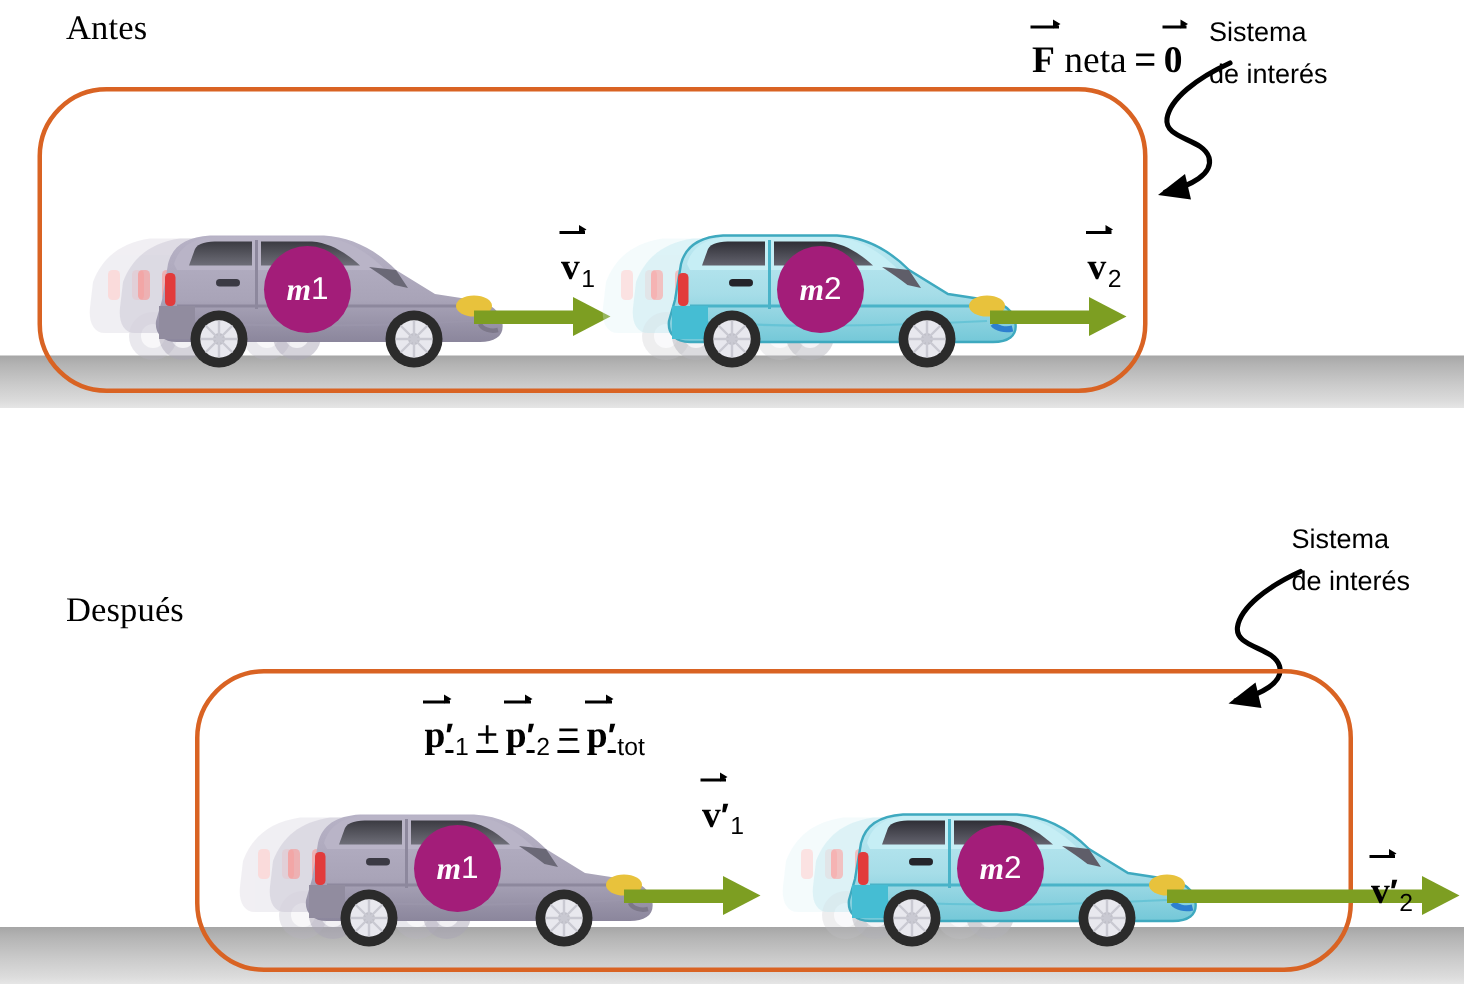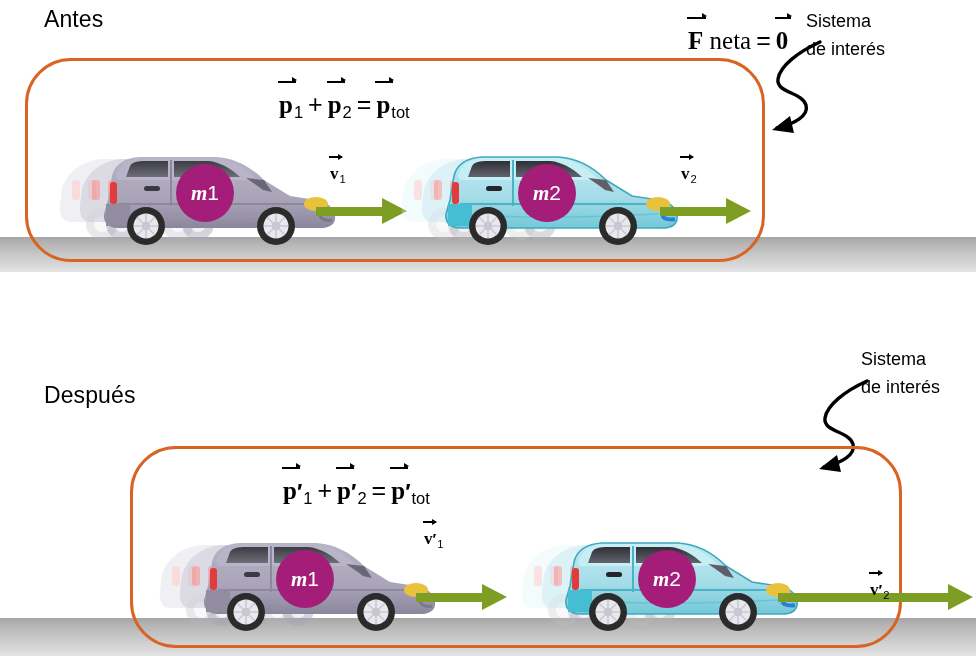--- a/index.html
+++ b/index.html
@@ -10,34 +10,34 @@
   }
   .stage{position:absolute;inset:0;}
 
   
   .road{position:absolute;left:0;width:976px;
         background:linear-gradient(to bottom,#a6a6a6 0%,#b4b4b4 18%,#cccccc 58%,#dcdcdc 88%,#e6e6e6 100%);}
   .road-top{top:237px;height:35px;}
   .road-bottom{top:618px;height:38px;}
 
   
-  .section-label{position:absolute;font-size:23px;letter-spacing:.1px;white-space:nowrap;}
+  .section-label{position:absolute;font-size:23px;letter-spacing:.1px;white-space:nowrap;font-family:Liberation Serif, serif;}
   .lbl-antes{left:44px;top:6px;}
-  .lbl-despues{left:44px;top:382px;}
+  .lbl-despues{left:44px;top:394px;}
 
   
   .callout{position:absolute;font-size:18px;line-height:28px;white-space:nowrap;}
   .callout-top{left:806px;top:7px;}
   .callout-bottom{left:861px;top:345px;}
 
   
   .eq{position:absolute;white-space:nowrap;font-size:25px;line-height:1;}
   .eq-force{left:688px;top:28px;}
   .eq-p-top{left:279px;top:92px;}
-  .eq-p-bottom{left:283px;top:478px;}
+  .eq-p-bottom{left:283px;top:478px;text-decoration:underline;}
 
   .vec{position:relative;display:inline-block;font-weight:bold;
        font-family:"Liberation Serif","DejaVu Serif",serif;font-style:normal;}
   .vec::before{content:"";position:absolute;left:-1px;right:-3px;top:-0.46em;height:0;
        border-top:2.2px solid #000;}
   .vec::after{content:"";position:absolute;right:-4px;top:-0.60em;
        border-left:5px solid #000;border-top:3.2px solid transparent;
        border-bottom:3.2px solid transparent;}
   .sub{font-size:.66em;vertical-align:-0.33em;font-weight:normal;
        font-family:"Liberation Sans","DejaVu Sans",sans-serif;padding-left:1px;}
@@ -57,21 +57,21 @@
   .squig-bottom{left:805px;top:375px;}
 
   
   .varrow{position:absolute;height:0;}
   .varrow .shaft{position:absolute;left:0;top:0;height:9px;background:#7d9e22;}
   .varrow .head{position:absolute;top:-9px;width:0;height:0;
         border-left:25px solid #7d9e22;border-top:13.5px solid transparent;
         border-bottom:13.5px solid transparent;}
 
   
-  .vlabel{position:absolute;font-size:17px;white-space:nowrap;}
+  .vlabel{position:absolute;font-size:25px;white-space:nowrap;margin-left:44px;}
 
   
   .car{position:absolute;}
   .badge{position:absolute;border-radius:50%;background:#a31d79;
          display:flex;align-items:center;justify-content:center;
          color:#fff;font-size:21px;font-style:italic;font-weight:bold;
          font-family:"Liberation Serif","DejaVu Serif",serif;letter-spacing:0;}
   .badge span.n{font-style:normal;font-weight:normal;
          font-family:"Liberation Sans","DejaVu Sans",sans-serif;font-size:21px;}
 </style>
@@ -95,23 +95,20 @@
 
   <div class="squig squig-top">
     <svg width="76" height="100" viewBox="0 0 76 100" fill="none">
       <path d="M62 6 C40 16 22 30 20 43 C18 57 44 56 48 69 C51 80 36 88 19 92" stroke="#000" stroke-width="3.4" fill="none" stroke-linecap="round"></path>
       <path d="M32 80 L14 94 L36 97 Z" fill="#000"></path>
     </svg>
   </div>
 
   <div class="sysbox sysbox-top"></div>
 
-  <div class="eq eq-p-top">
-    <span class="vec">p</span><span class="sub">1</span><span class="op">+</span><span class="vec">p</span><span class="sub">2</span><span class="op">=</span><span class="vec">p</span><span class="sub">tot</span>
-  </div>
 
   <div class="car" style="left:58px;top:142px;">
     <svg width="290" height="104" viewBox="0 0 290 104">
       <defs>
         <linearGradient id="g1win" x1="0" y1="0" x2="0" y2="1">
           <stop offset="0%" stop-color="#3b3b42"></stop>
             <stop offset="100%" stop-color="#6e6e78"></stop>
         </linearGradient>
         <linearGradient id="g1body" x1="0" y1="0" x2="0" y2="1">
           <stop offset="0%" stop-color="#b7b2c6"></stop>

